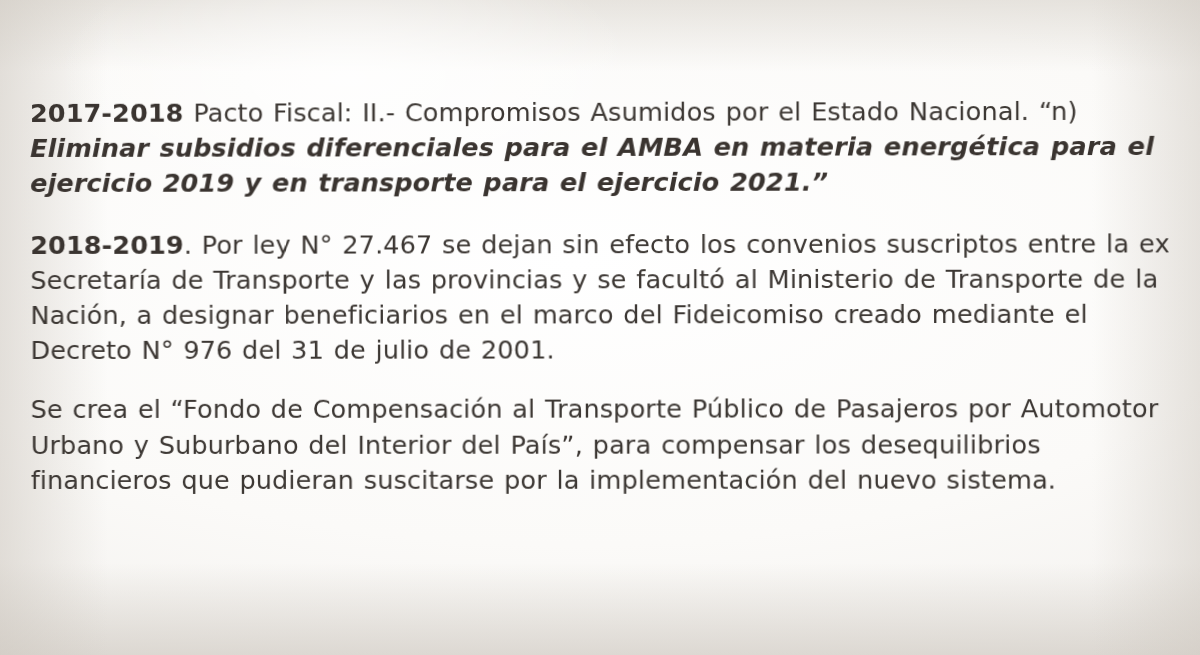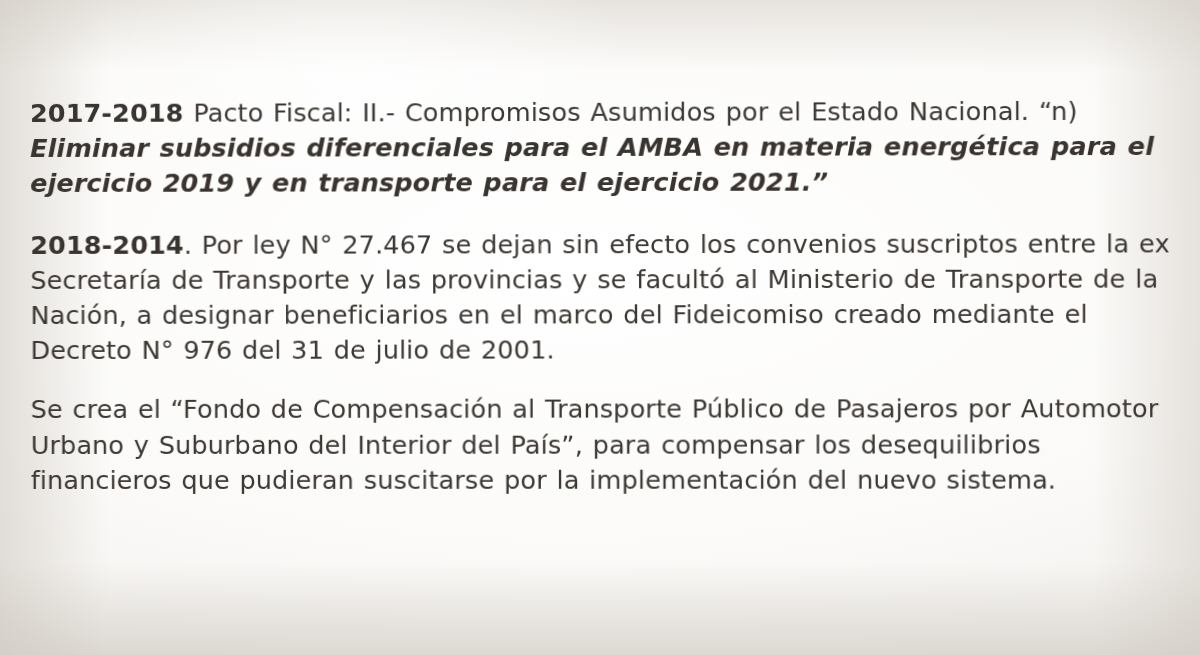--- a/index.html
+++ b/index.html
@@ -91,21 +91,21 @@
   <div id="vignette"></div>
   <div id="glare"></div>
 
   <div id="text-block">
 
     <p class="para p1">
       <span class="lead">2017-2018</span><span> Pacto Fiscal: II.- Compromisos Asumidos por el Estado Nacional. “n) </span><span class="ital">Eliminar subsidios diferenciales para el AMBA en materia energética para el ejercicio 2019 y en transporte para el ejercicio 2021.</span><span class="ital">”</span>
     </p>
 
     <p class="para p2">
-      <span class="lead">2018-2014</span><span>. Por ley N° 27.467 se dejan sin efecto los convenios suscriptos entre la ex Secretaría de Transporte y las provincias y se facultó al Ministerio de Transporte de la Nación, a designar beneficiarios en el marco del Fideicomiso creado mediante el Decreto N° 976 del 31 de julio de 2001.</span>
+      <span class="lead">2018-2019</span><span>. Por ley N° 27.467 se dejan sin efecto los convenios suscriptos entre la ex Secretaría de Transporte y las provincias y se facultó al Ministerio de Transporte de la Nación, a designar beneficiarios en el marco del Fideicomiso creado mediante el Decreto N° 976 del 31 de julio de 2001.</span>
     </p>
 
     <p class="para p3">
       <span>Se crea el “Fondo de Compensación al Transporte Público de Pasajeros por Automotor Urbano y Suburbano del Interior del País”, para compensar los desequilibrios financieros que pudieran suscitarse por la implementación del nuevo sistema.</span>
     </p>
 
   </div>
 </div>
 
 </body></html>

